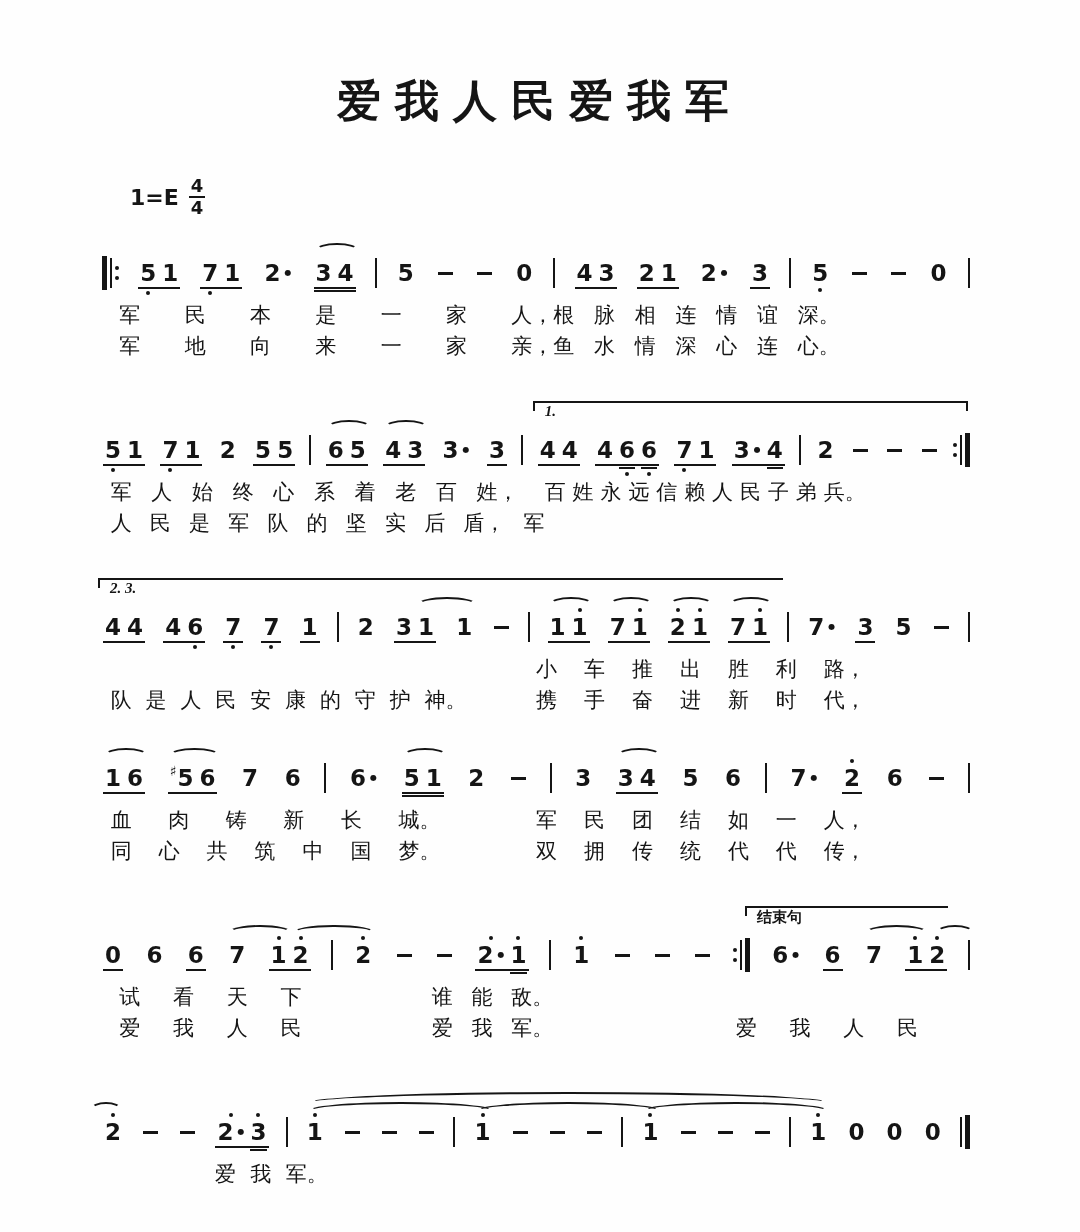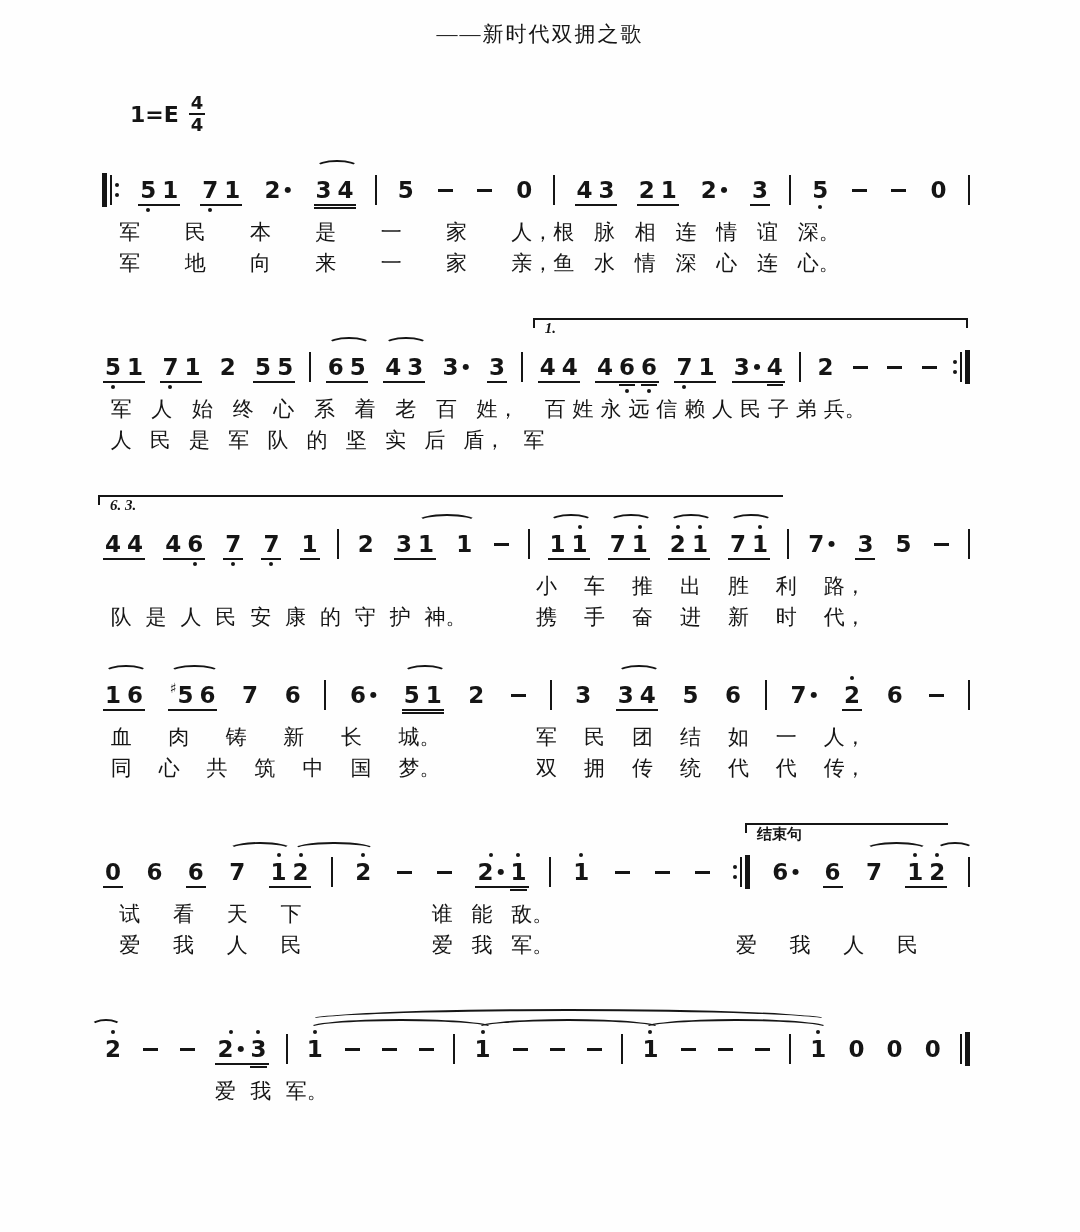--- a/index.html
+++ b/index.html
@@ -46,21 +46,21 @@
   .volta .lbl{position:absolute;left:7px;top:0;background:#fefefe;padding:0 5px;
               font-size:15px;font-style:italic;font-family:"Liberation Serif",serif;}
   .volta .lbl.cn{font-style:normal;font-size:15px;}
   .lyr-row{position:relative;height:31px;font-size:21px;}
   .phrase{position:absolute;top:2px;display:flex;justify-content:space-between;}
 </style>
 </head>
 <body>
 
 <div id="page">
-  <div id="subtitle">——新时代双拥之歌</div>
+  <div id="title">爱我人民爱我军</div>
   <div id="meta-row">
     <div id="keysig">
       <span>1=E</span>
       <span id="meter">
         <span class="num">4</span>
         <span class="den">4</span>
       </span>
     </div>
   </div>
 
@@ -577,21 +577,21 @@
           <span class="bar">
             <i class="bl"></i>
           </span>
           <div class="slur" style="left: 316.016px; width: 54.1562px; height: 10.6247px; top: -4px;"></div>
           <div class="slur" style="left: 447.547px; width: 38.0312px; height: 10.1409px; top: -4px;"></div>
           <div class="slur" style="left: 507.703px; width: 38.0312px; height: 10.1409px; top: -4px;"></div>
           <div class="slur" style="left: 567.859px; width: 38.0312px; height: 10.1409px; top: -4px;"></div>
           <div class="slur" style="left: 628.016px; width: 38.0312px; height: 10.1409px; top: -4px;"></div>
           <div class="volta" style="left: -4px; width: 685.047px; top: -23px;">
             <i class="tick" style="left: 0px;"></i>
-            <span class="lbl">6. 3.</span>
+            <span class="lbl">2. 3.</span>
           </div>
         </div>
         <div class="lyr-row">
           <div class="phrase" style="left: 50%; width: 38%;">
             <span>小</span>
             <span>车</span>
             <span>推</span>
             <span>出</span>
             <span>胜</span>
             <span>利</span>

